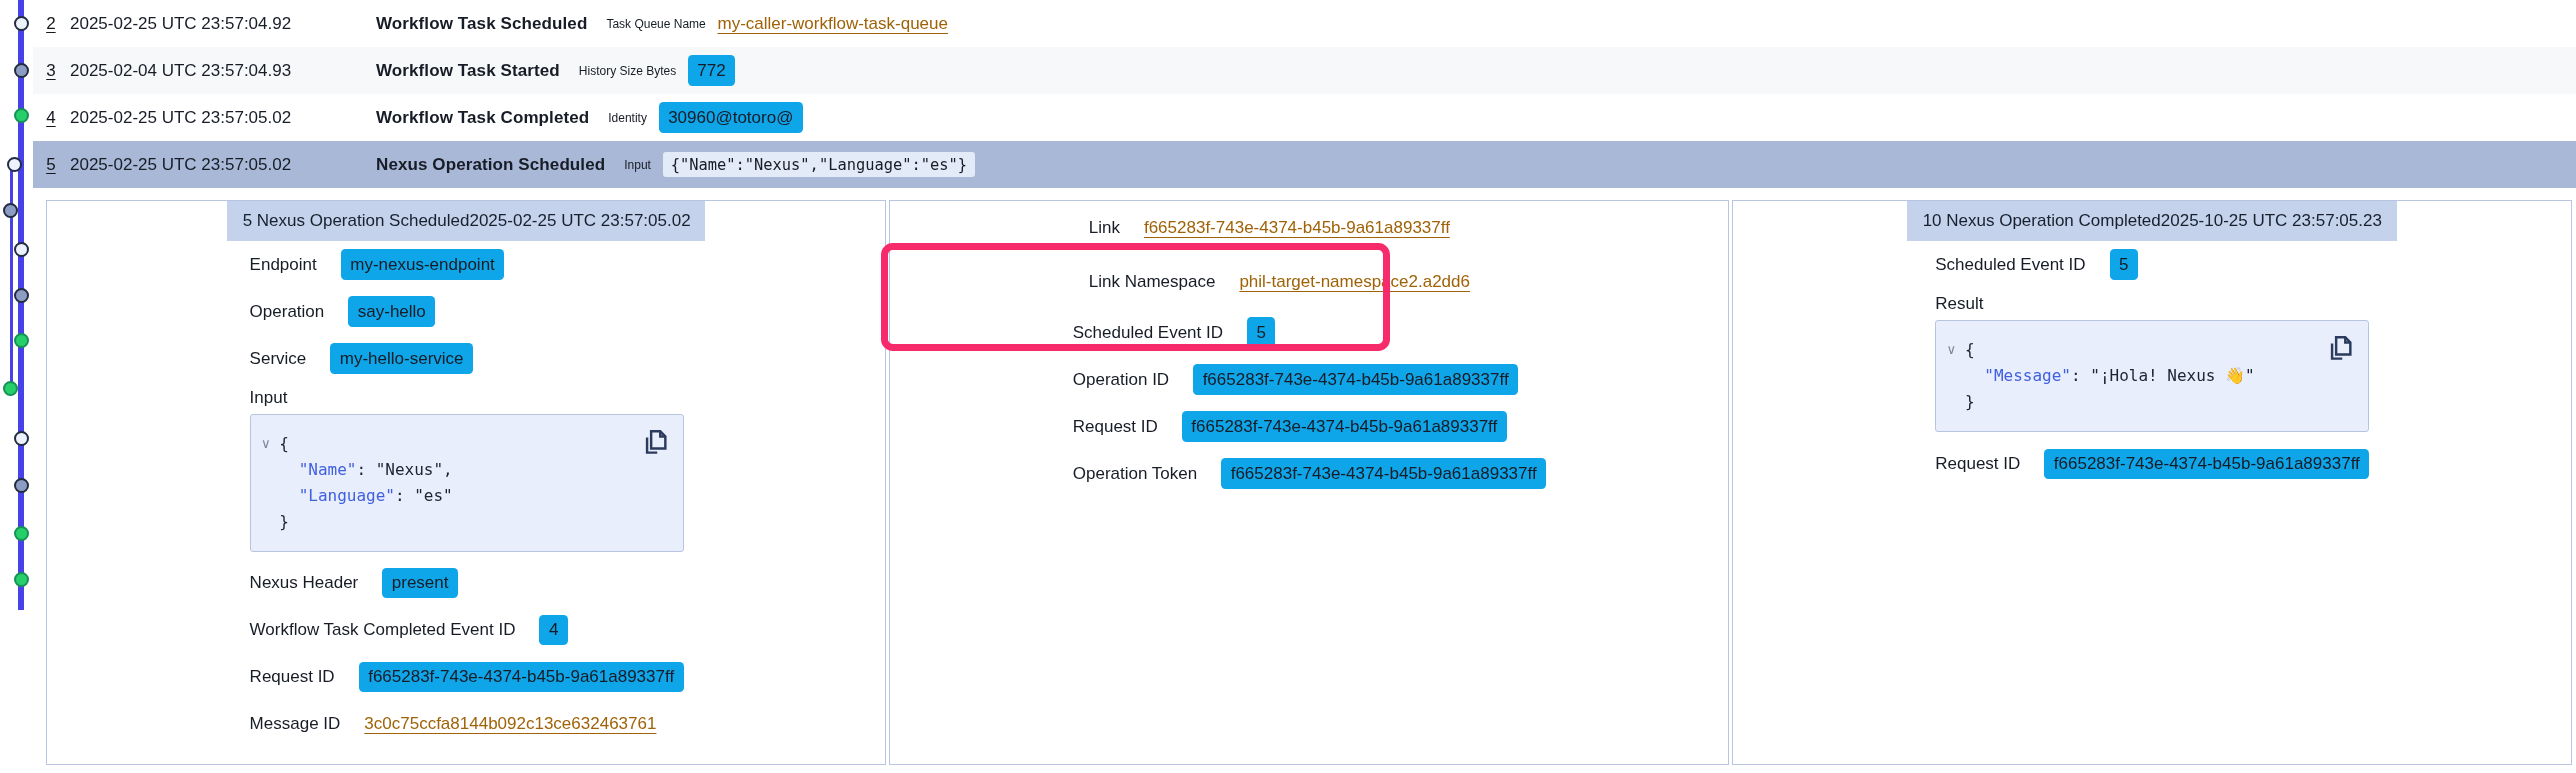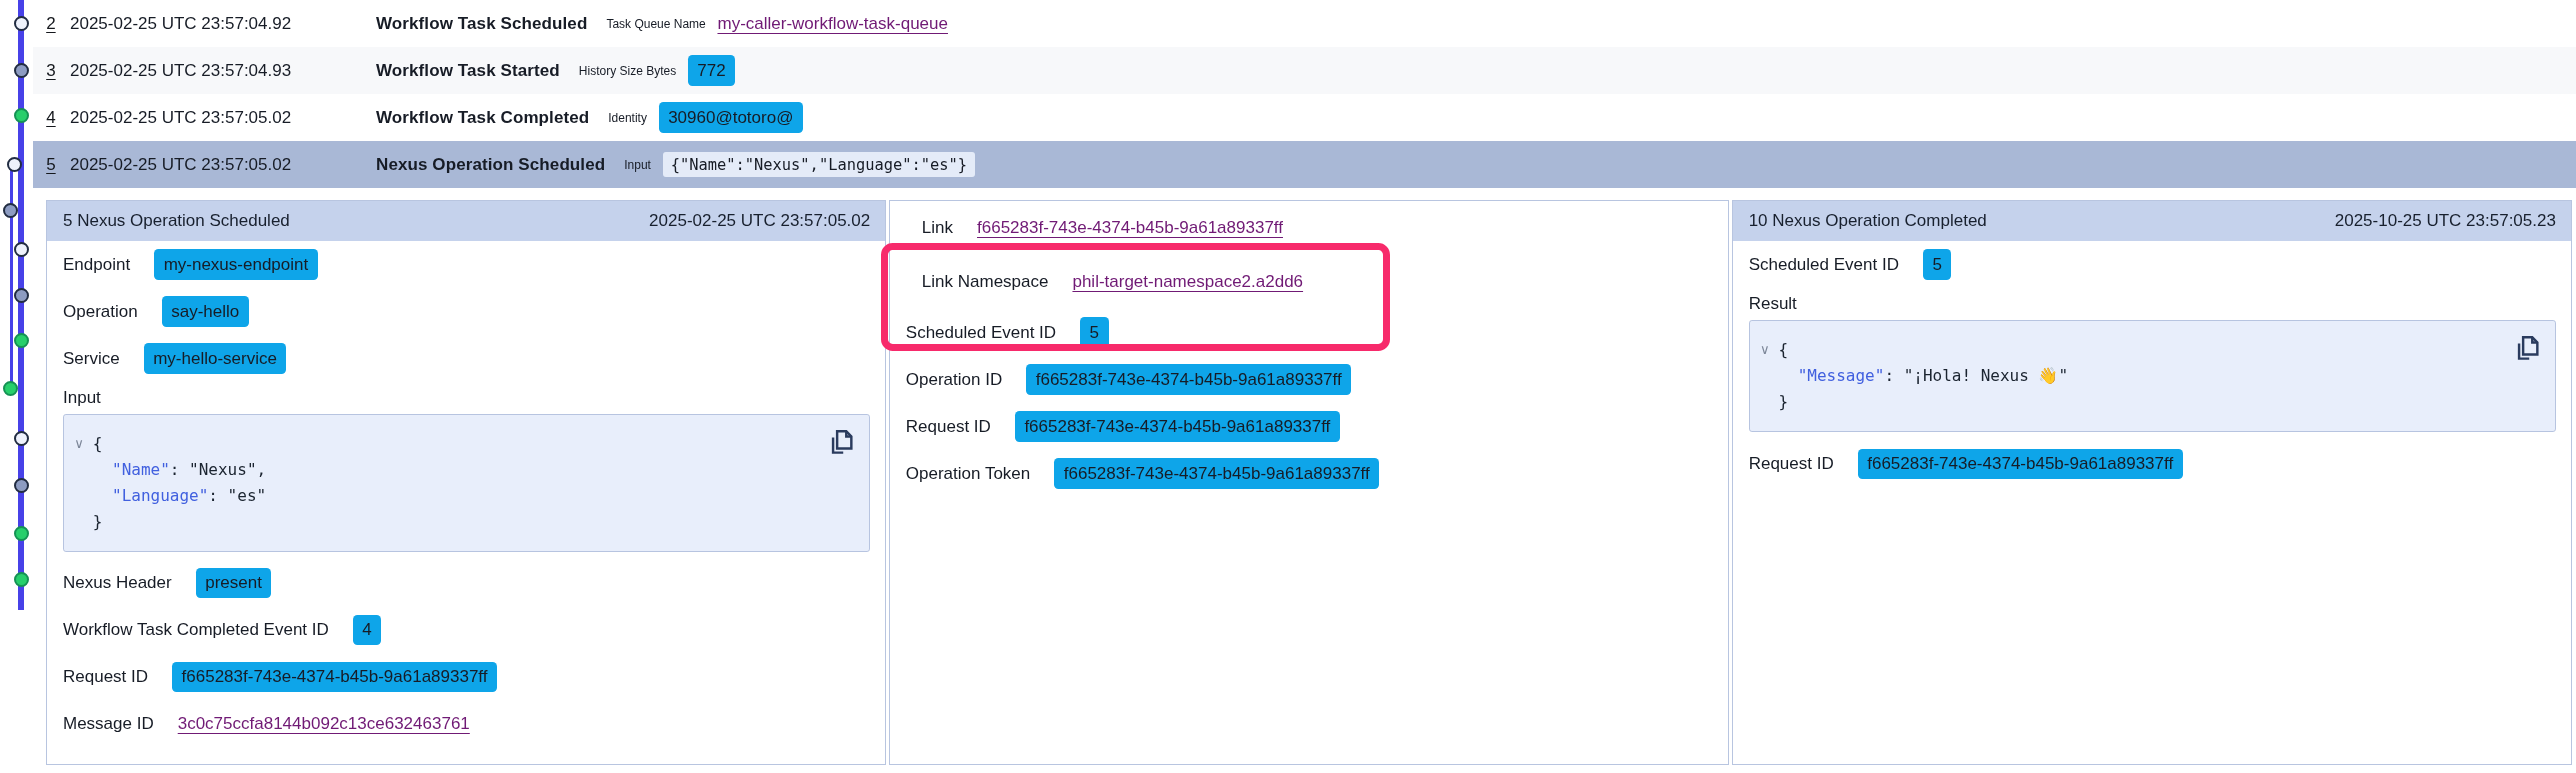--- a/index.html
+++ b/index.html
@@ -22,25 +22,25 @@
   .hrow.selected{background:#a9b8d6;}
   .num{width:37px;padding-left:13.2px;box-sizing:border-box;}
   .num a{color:#15181d;text-decoration:underline;text-underline-offset:2.9px;cursor:pointer;}
   .ts{width:306px;}
   .ename{font-weight:700;letter-spacing:0.1px;}
   .alabel{font-size:12px;margin-left:19px;}
   .avalue{margin-left:11.7px;}
   .badge{background:#0ea5e9;border-radius:4.4px;padding:5.1px 9.5px;}
   .code-badge{background:#e4ebf8;border-radius:2.9px;padding:3.7px 8px;
     font-family:"DejaVu Sans Mono",monospace;font-size:15.4px;}
-  .ulink{color:#701a75;text-decoration:underline;text-underline-offset:3.7px;cursor:pointer;}
+  .ulink{color:#a16207;text-decoration:underline;text-underline-offset:3.7px;cursor:pointer;}
 
   
   .panels{position:absolute;left:46px;top:200px;right:4.4px;height:565px;display:flex;gap:2.9px;}
-  .panel{flex:1;border:0.7px solid #b8c5e0;background:#ffffff;box-sizing:border-box;display:flex;flex-direction:column;}
+  .panel{flex:1;border:0.7px solid #b8c5e0;background:#ffffff;box-sizing:border-box;display:flex;flex-direction:column;align-items:center;}
   .phead{height:40px;background:#c5d2ec;display:flex;align-items:center;justify-content:space-between;
     padding:0 14.7px 0 16px;font-size:17px;color:#18202e;flex:none;}
   .pbody{padding:0 14.7px 0 16px;font-size:17px;}
   .frow{height:47px;display:flex;align-items:center;gap:24px;}
   .frow.tall{height:54px;margin-left:16px;}
   .lblrow{height:32px;display:flex;align-items:center;}
   .flabel{color:#171c26;}
 
   
   .json-block{position:relative;background:#e8eefb;border:0.7px solid #b7c4e0;border-radius:2.9px;
@@ -88,21 +88,21 @@
     <div class="hrow">
       <span class="num"><a>2</a></span>
       <span class="ts">2025-02-25 UTC 23:57:04.92</span>
       <span class="ename">Workflow Task Scheduled</span>
       <span class="alabel">Task Queue Name</span>
       <span class="avalue"><a class="ulink">my-caller-workflow-task-queue</a></span>
     </div>
 
     <div class="hrow alt">
       <span class="num"><a>3</a></span>
-      <span class="ts">2025-02-25 UTC 23:57:04.93</span>
+      <span class="ts">2025-02-04 UTC 23:57:04.93</span>
       <span class="ename">Workflow Task Started</span>
       <span class="alabel">History Size Bytes</span>
       <span class="avalue badge">772</span>
     </div>
 
     <div class="hrow">
       <span class="num"><a>4</a></span>
       <span class="ts">2025-02-25 UTC 23:57:05.02</span>
       <span class="ename">Workflow Task Completed</span>
       <span class="alabel">Identity</span>

